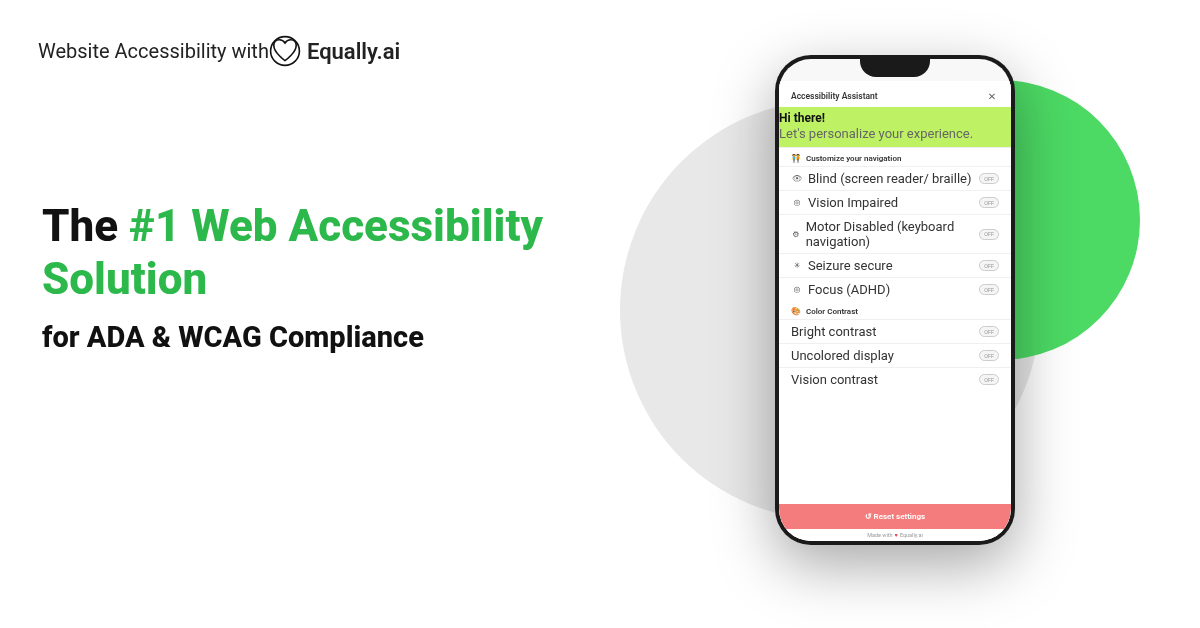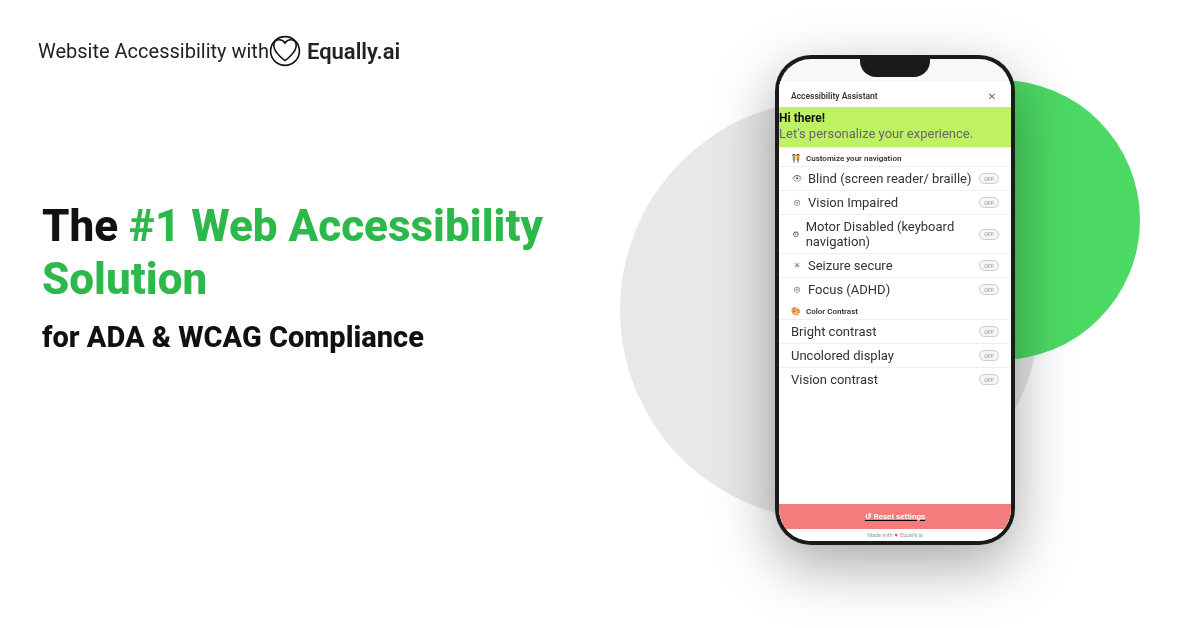--- a/index.html
+++ b/index.html
@@ -226,21 +226,20 @@
     }
 
     .panel-footer {
       margin-top: auto;
       background: #f47c7c;
       padding: 8px 12px;
       display: flex;
       align-items: center;
       justify-content: center;
       gap: 4px;
-      text-decoration: underline;
     }
     .panel-footer-text {
       font-size: 8px;
       color: #fff;
       font-weight: 600;
     }
     .panel-made-with {
       text-align: center;
       padding: 3px;
       font-size: 5.5px;

